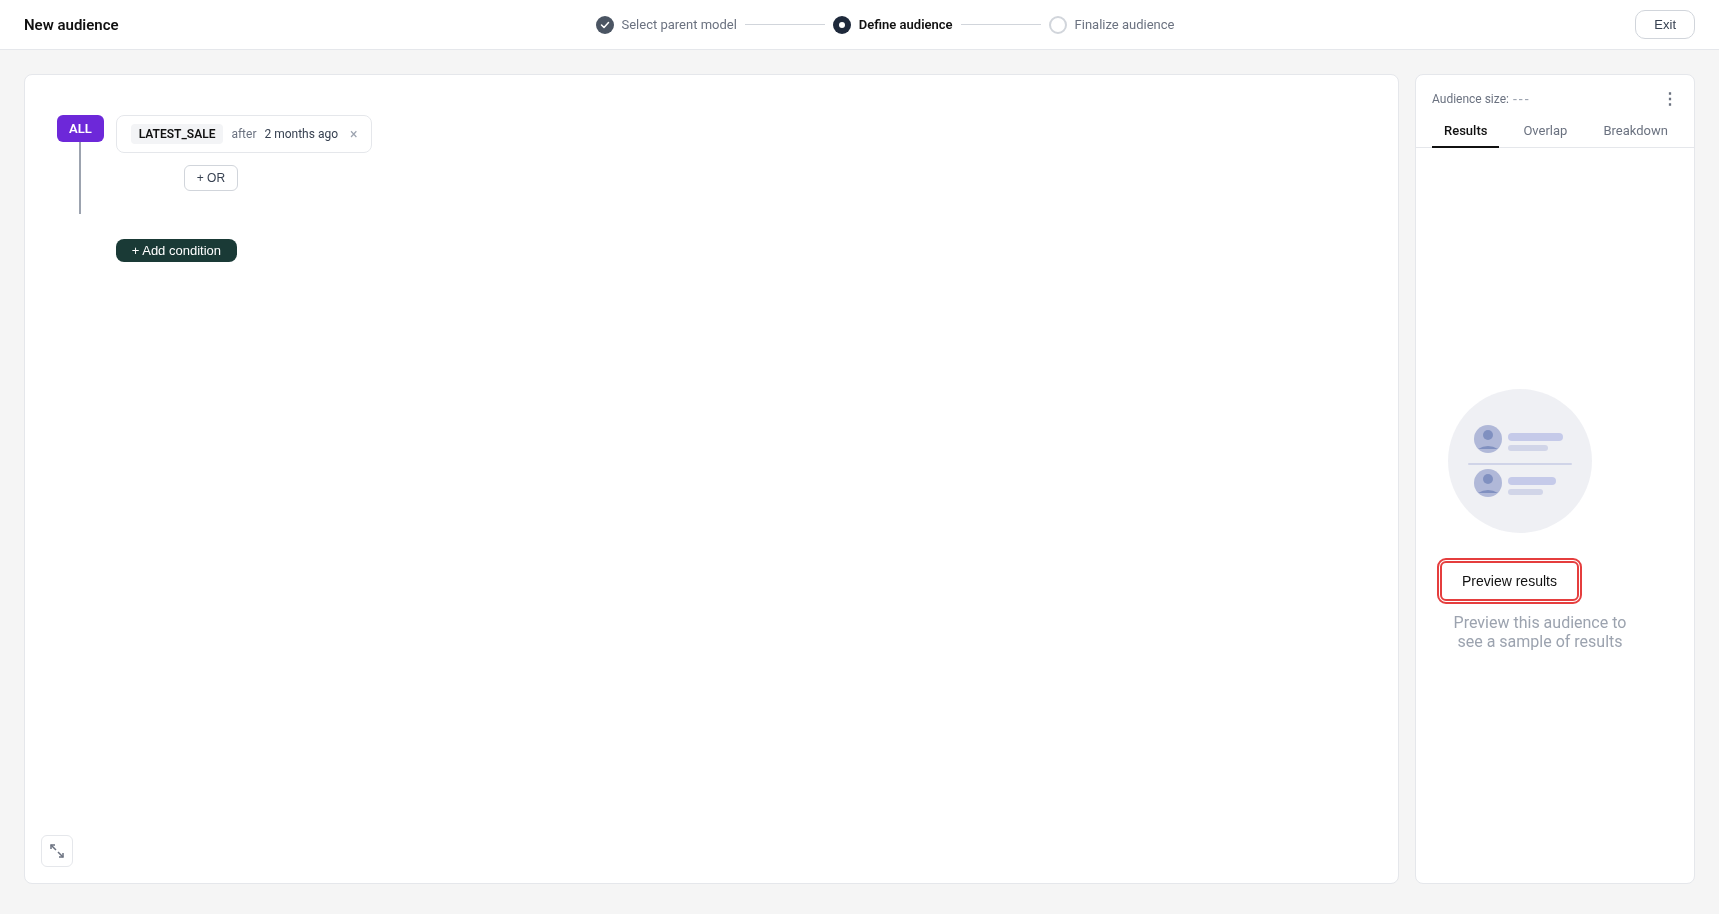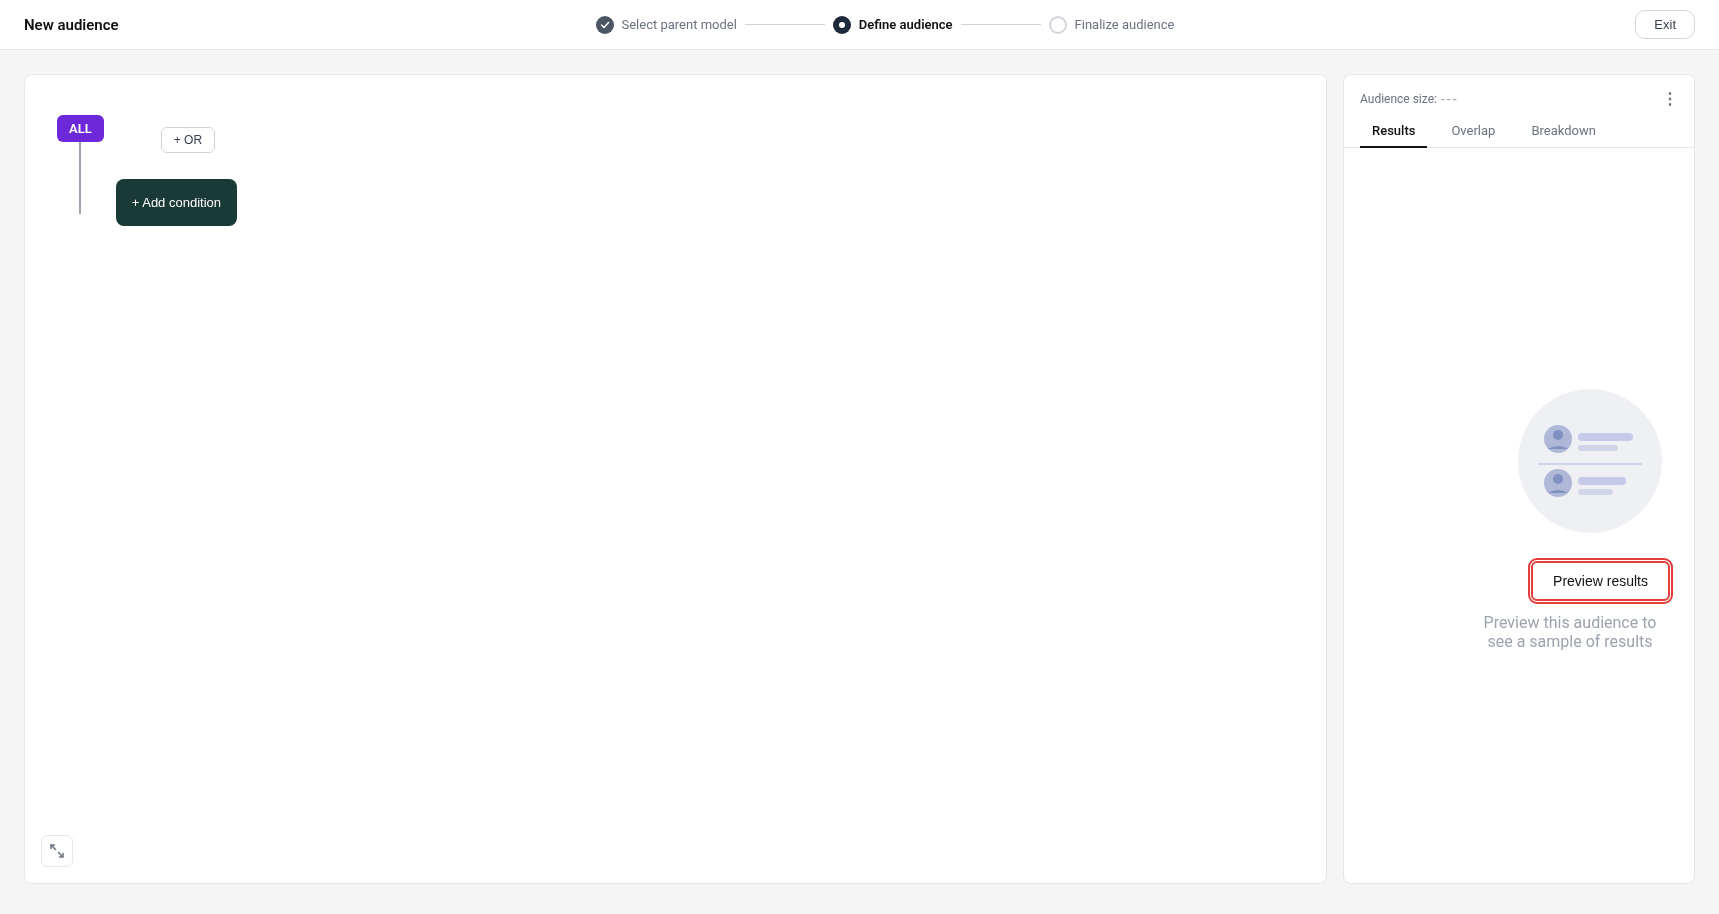--- a/index.html
+++ b/index.html
@@ -157,36 +157,36 @@
       display: flex;
       align-items: center;
       gap: 4px;
       border: 1px solid #d1d5db;
       background: #fff;
       border-radius: 6px;
       padding: 5px 12px;
       font-size: 12px;
       color: #374151;
       cursor: pointer;
-      margin-left: 45px;
+      margin-left: 68px;
     }
 
     .add-condition-btn {
       display: flex;
       align-items: center;
       gap: 6px;
       background: #1a3a36;
       color: #fff;
       border: none;
       border-radius: 8px;
-      padding: 16px 16px;
+      padding: 4px 16px;
       font-size: 13px;
       font-weight: 500;
       cursor: pointer;
-      margin-top: 6px;
+      margin-top: 28px;
     }
 
     
     .expand-btn {
       position: absolute;
       bottom: 16px;
       left: 16px;
       width: 32px;
       height: 32px;
       border: 1px solid #e5e7eb;
@@ -195,21 +195,21 @@
       display: flex;
       align-items: center;
       justify-content: center;
       cursor: pointer;
       color: #6b7280;
       font-size: 13px;
     }
 
     
     .right-panel {
-      width: 352px;
+      width: 280px;
       background: #fff;
       border: 1px solid #e5e7eb;
       border-radius: 8px;
       display: flex;
       flex-direction: column;
       overflow: hidden;
     }
 
     .panel-header {
       display: flex;
@@ -259,21 +259,21 @@
     .panel-tab.active {
       color: #111;
       border-bottom: 2px solid #111;
       font-weight: 500;
     }
 
     .panel-body {
       flex: 1;
       display: flex;
       flex-direction: column;
-      align-items: flex-end;
+      align-items: flex-start;
       justify-content: center;
       padding: 24px;
     }
 
     .illustration-wrapper {
       display: flex;
       flex-direction: column;
       align-items: center;
       justify-content: center;
       width: 160px;
@@ -375,20 +375,26 @@
     <div class="builder-main">
 
       <div class="left-col">
         <div class="all-badge">ALL</div>
         <div class="vert-line" style="margin-top:0;"></div>
         <div class="vert-line"></div>
       </div>
 
       <div class="right-col">
 
+        <div class="condition-pill">
+          <span class="field-name">LATEST_SALE</span>
+          <span class="operator">after</span>
+          <span class="value">2 months ago</span>
+          <span class="remove-btn">×</span>
+        </div>
 
         <div style="margin-top: 12px;">
           <button class="or-btn">+ OR</button>
         </div>
 
         <div style="margin-top: 20px;">
           <button class="add-condition-btn">+ Add condition</button>
         </div>
 
       </div>

